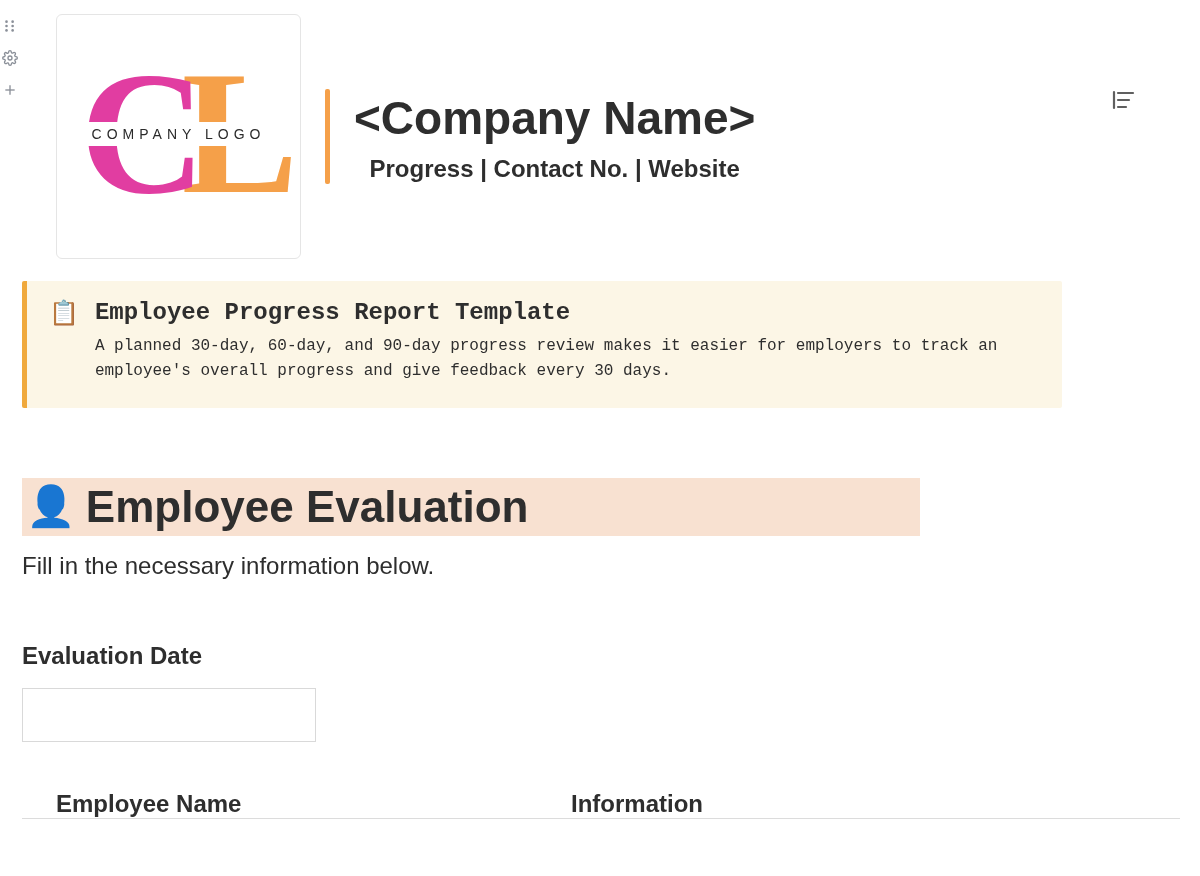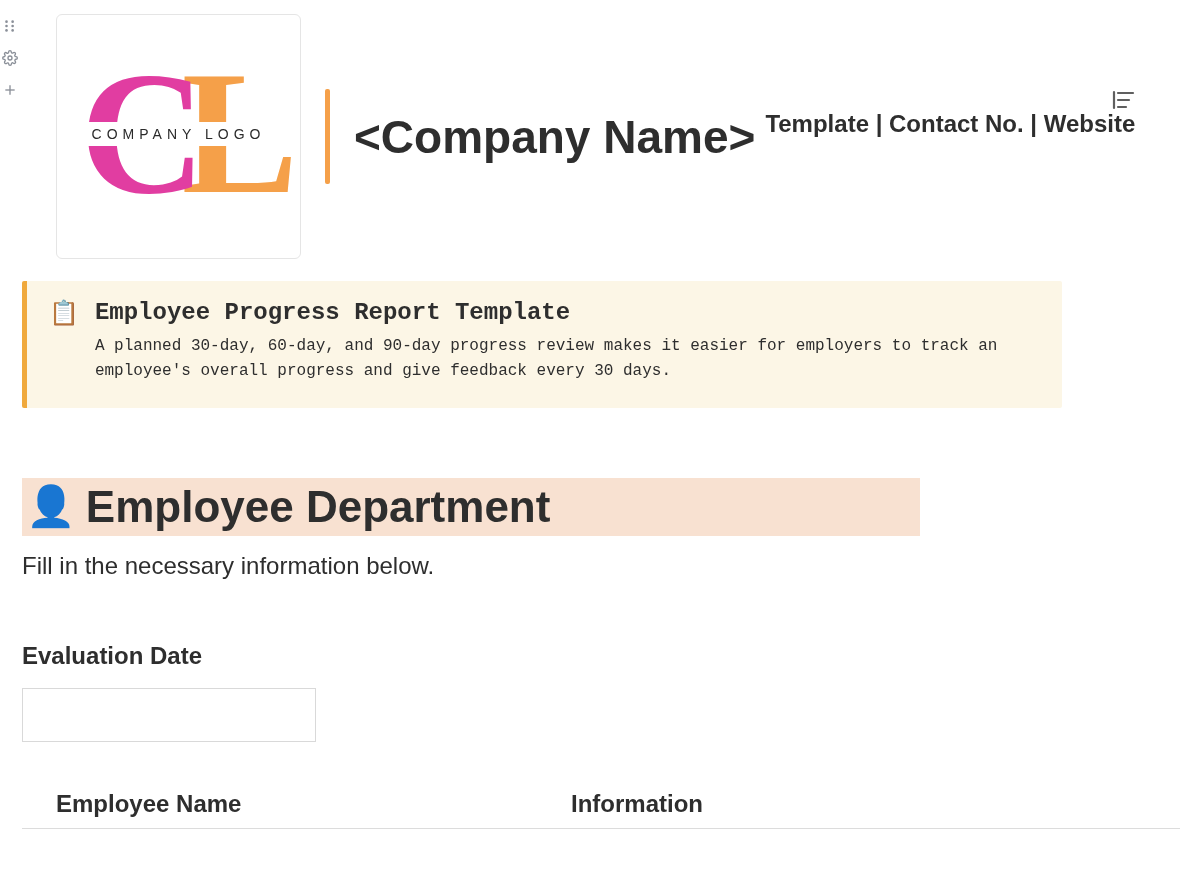--- a/index.html
+++ b/index.html
@@ -109,21 +109,21 @@
       color: #2a2a2a;
     }
     .accent-bar {
       width: 5px;
       height: 95px;
       background: #f5a049;
       border-radius: 2px;
     }
     .company-block {
       display: flex;
-      flex-direction: row;
+      flex-direction: column;
       gap: 10px;
     }
     .company-name {
       font-size: 46px;
       font-weight: 700;
       color: #2e2e2e;
     }
     .company-sub {
       font-size: 24px;
       font-weight: 600;
@@ -204,21 +204,21 @@
       margin-top: 18px;
       width: 294px;
       height: 54px;
       border: 1px solid #d9d9d9;
       background: #fff;
     }
     .table-headers {
       margin-top: 48px;
       display: flex;
       border-bottom: 1px solid #dcdcdc;
-      padding-bottom: 10px;
+      padding-bottom: 0;
       padding-left: 34px;
       padding-right: 200px;
     }
     .table-headers .col {
       font-size: 24px;
       font-weight: 700;
       color: #2e2e2e;
     }
     .col-a { width: 515px; }
     .col-b { flex: 1; }
@@ -263,21 +263,21 @@
             <span class="logo-band-text">COMPANY LOGO</span>
           </div>
         </div>
       </div>
     </div>
 
     <div class="accent-bar"></div>
 
     <div class="company-block">
       <div class="company-name">&lt;Company Name&gt;</div>
-      <div class="company-sub">Template | Contact No. | Website</div>
+      <div class="company-sub">Progress | Contact No. | Website</div>
     </div>
 
     <div class="list-icon">
       <svg width="24" height="20" viewBox="0 0 24 20" fill="none" stroke="currentColor" stroke-width="2.2" stroke-linecap="round">
         <line x1="3" y1="2" x2="3" y2="18"></line>
         <line x1="7" y1="3" x2="22" y2="3"></line>
         <line x1="7" y1="10" x2="18" y2="10"></line>
         <line x1="7" y1="17" x2="15" y2="17"></line>
       </svg>
     </div>
@@ -288,21 +288,21 @@
     <div class="callout-body">
       <div class="callout-title">Employee Progress Report Template</div>
       <div class="callout-text">A planned 30-day, 60-day, and 90-day progress review makes it easier for employers to track an employee's overall progress and give feedback every 30 days.</div>
     </div>
   </div>
 
   <div class="section-heading-wrap">
     <div class="section-heading">
       <div class="section-heading-inner">
         <span class="emoji">👤</span>
-        <span class="title">Employee Department</span>
+        <span class="title">Employee Evaluation</span>
       </div>
     </div>
   </div>
 
   <div class="section-sub">Fill in the necessary information below.</div>
 
   <div class="field-label">Evaluation Date</div>
   <div class="date-input"></div>
 
   <div class="table-headers">

